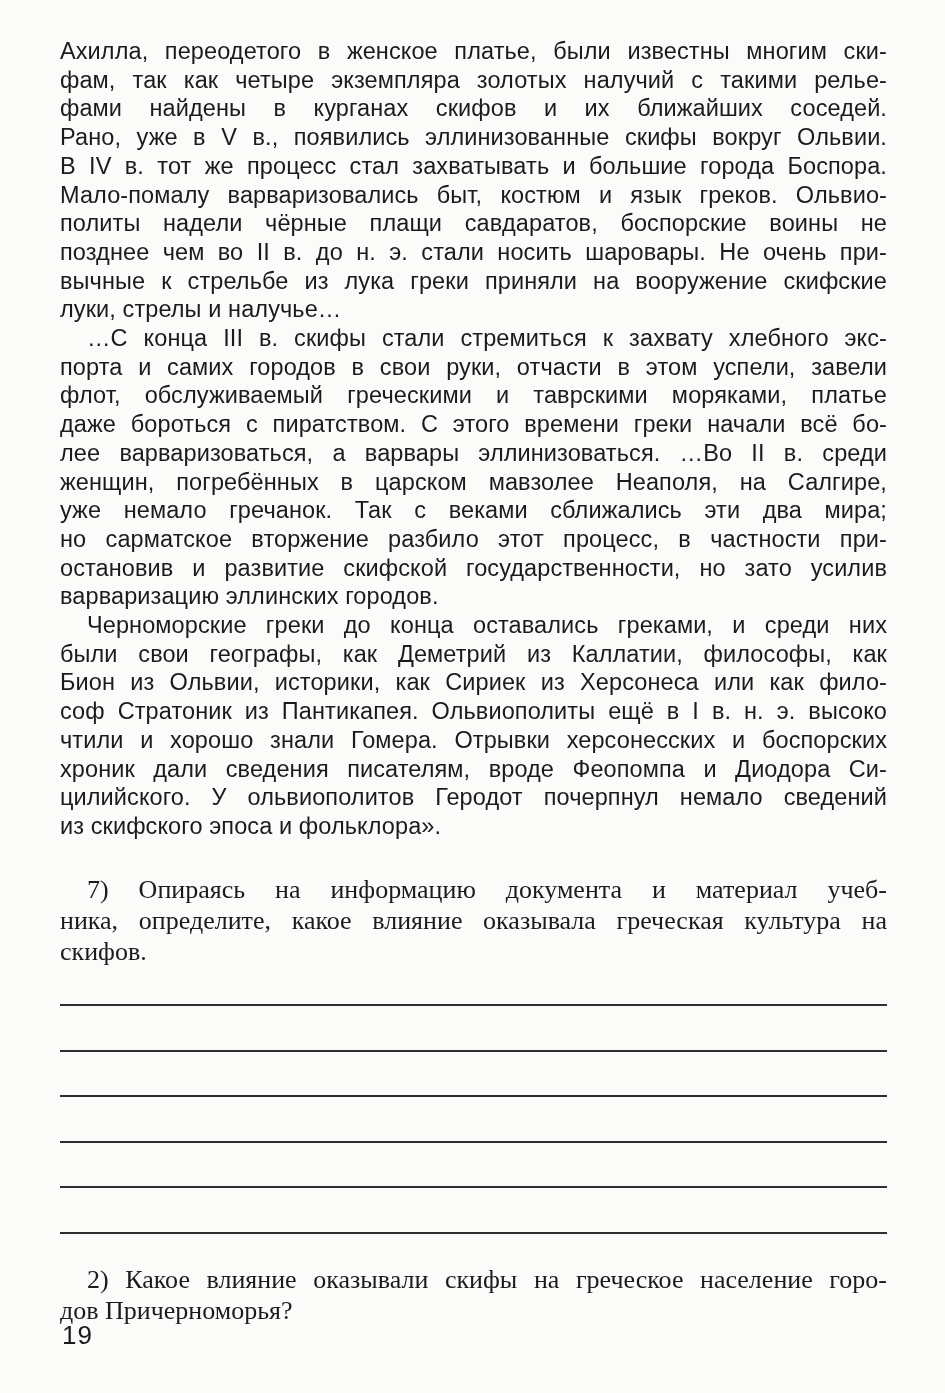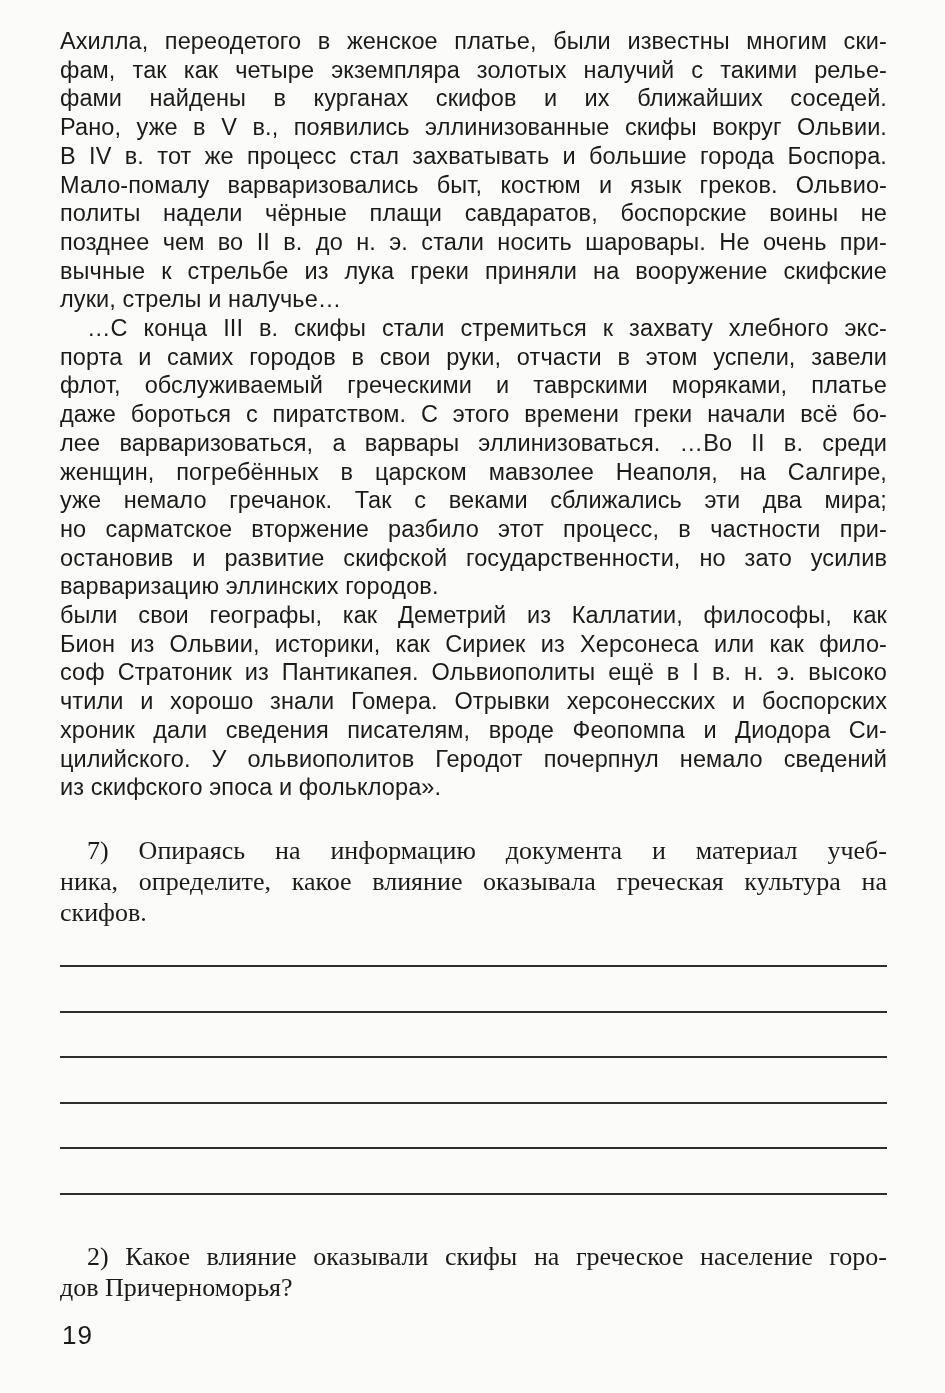--- a/index.html
+++ b/index.html
@@ -8,21 +8,21 @@
     height: 1393px;
     position: relative;
     overflow: hidden;
     background: #fbfbfa;
     color: #1b1b1b;
     font-family: "Liberation Sans", "DejaVu Sans", sans-serif;
   }
   .column {
     position: absolute;
     left: 60px;
-    top: 27px;
+    top: 37px;
     width: 827px;
   }
   
   .excerpt {
     font-size: 23.5px;
     line-height: 28.7px;
     letter-spacing: 0.1px;
   }
   .line {
     text-align: justify;
@@ -33,21 +33,21 @@
     text-align-last: left;
   }
   .line.indent { text-indent: 27px; }
   
   .question {
     font-family: "Liberation Serif", "DejaVu Serif", serif;
     font-size: 26px;
     line-height: 31px;
   }
   .q1 { margin-top: 33px; }
-  .q2 { margin-top: 46px; }
+  .q2 { margin-top: 30px; }
   
   .answers { margin-top: -6px; }
   .answer-line {
     height: 45.5px;
     box-sizing: border-box;
     border-bottom: 2.5px solid #2e2e2e;
   }
   .page-number {
     position: absolute;
     left: 62px;
@@ -74,20 +74,21 @@
       <div class="line indent">…С конца III в. скифы стали стремиться к захвату хлебного экс-</div>
       <div class="line">порта и самих городов в свои руки, отчасти в этом успели, завели</div>
       <div class="line">флот, обслуживаемый греческими и таврскими моряками, платье</div>
       <div class="line">даже бороться с пиратством. С этого времени греки начали всё бо-</div>
       <div class="line">лее варваризоваться, а варвары эллинизоваться. …Во II в. среди</div>
       <div class="line">женщин, погребённых в царском мавзолее Неаполя, на Салгире,</div>
       <div class="line">уже немало гречанок. Так с веками сближались эти два мира;</div>
       <div class="line">но сарматское вторжение разбило этот процесс, в частности при-</div>
       <div class="line">остановив и развитие скифской государственности, но зато усилив</div>
       <div class="line last">варваризацию эллинских городов.</div>
+      <div class="line indent">Черноморские греки до конца оставались греками, и среди них</div>
       <div class="line">были свои географы, как Деметрий из Каллатии, философы, как</div>
       <div class="line">Бион из Ольвии, историки, как Сириек из Херсонеса или как фило-</div>
       <div class="line">соф Стратоник из Пантикапея. Ольвиополиты ещё в I в. н. э. высоко</div>
       <div class="line">чтили и хорошо знали Гомера. Отрывки херсонесских и боспорских</div>
       <div class="line">хроник дали сведения писателям, вроде Феопомпа и Диодора Си-</div>
       <div class="line">цилийского. У ольвиополитов Геродот почерпнул немало сведений</div>
       <div class="line last">из скифского эпоса и фольклора».</div>
     </section>
   <section class="question q1">
       <div class="line indent">7) Опираясь на информацию документа и материал учеб-</div>

